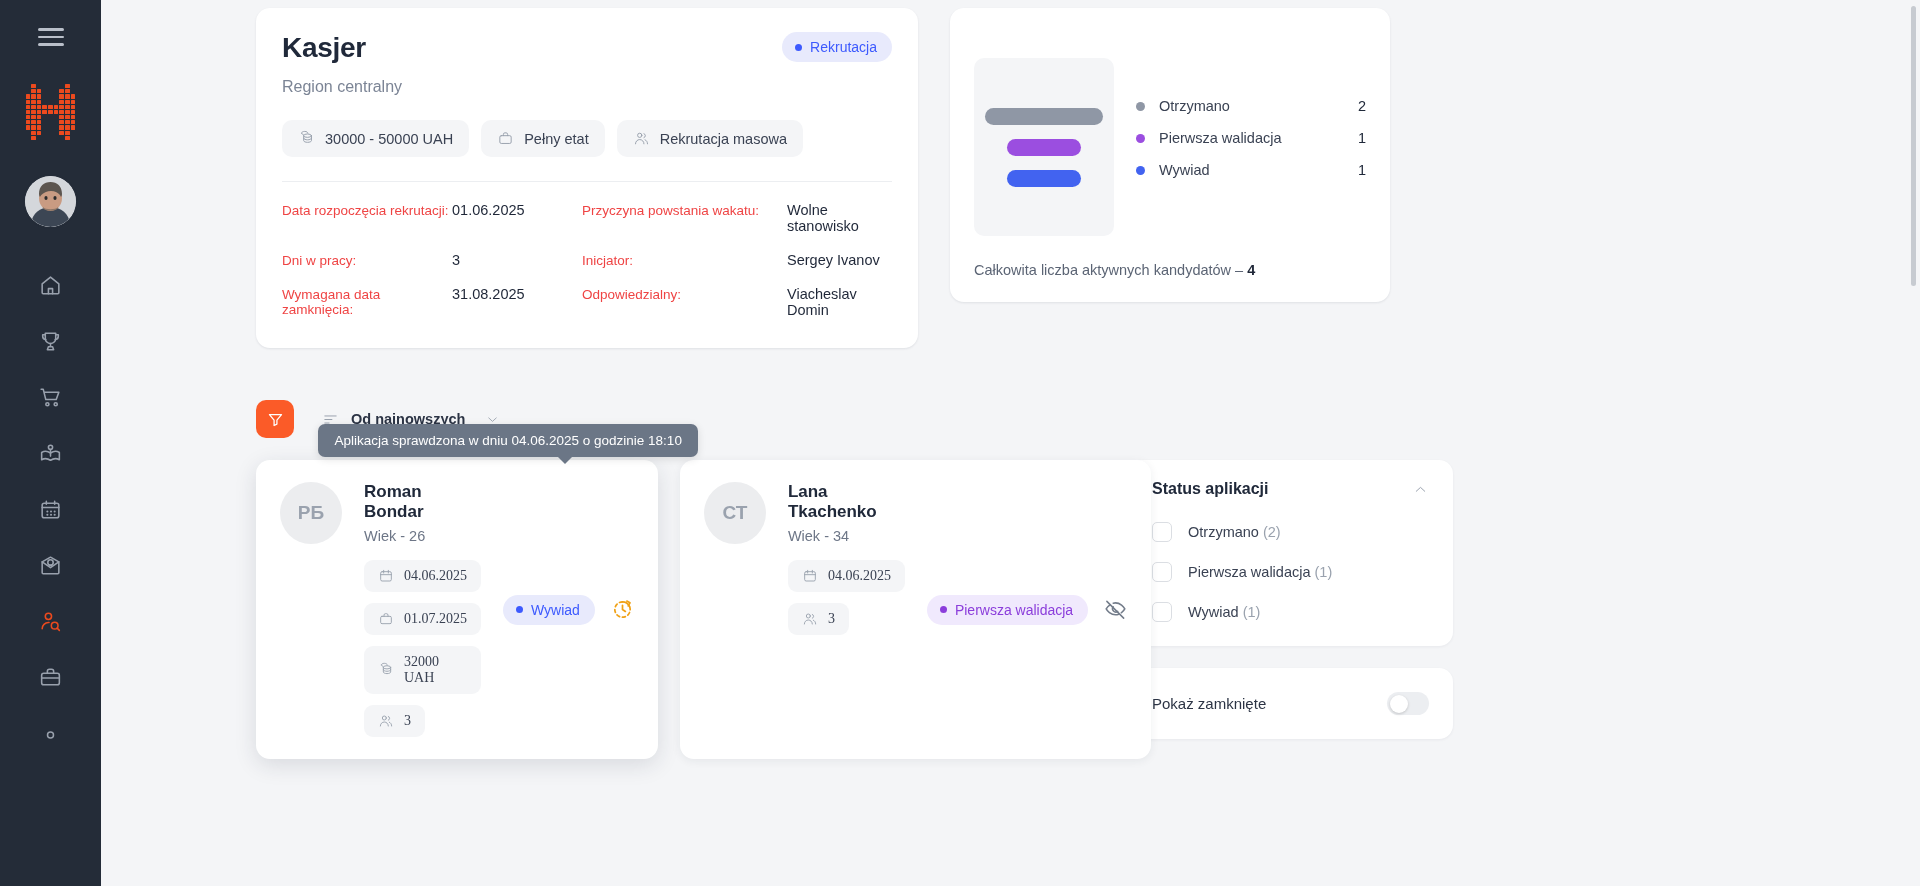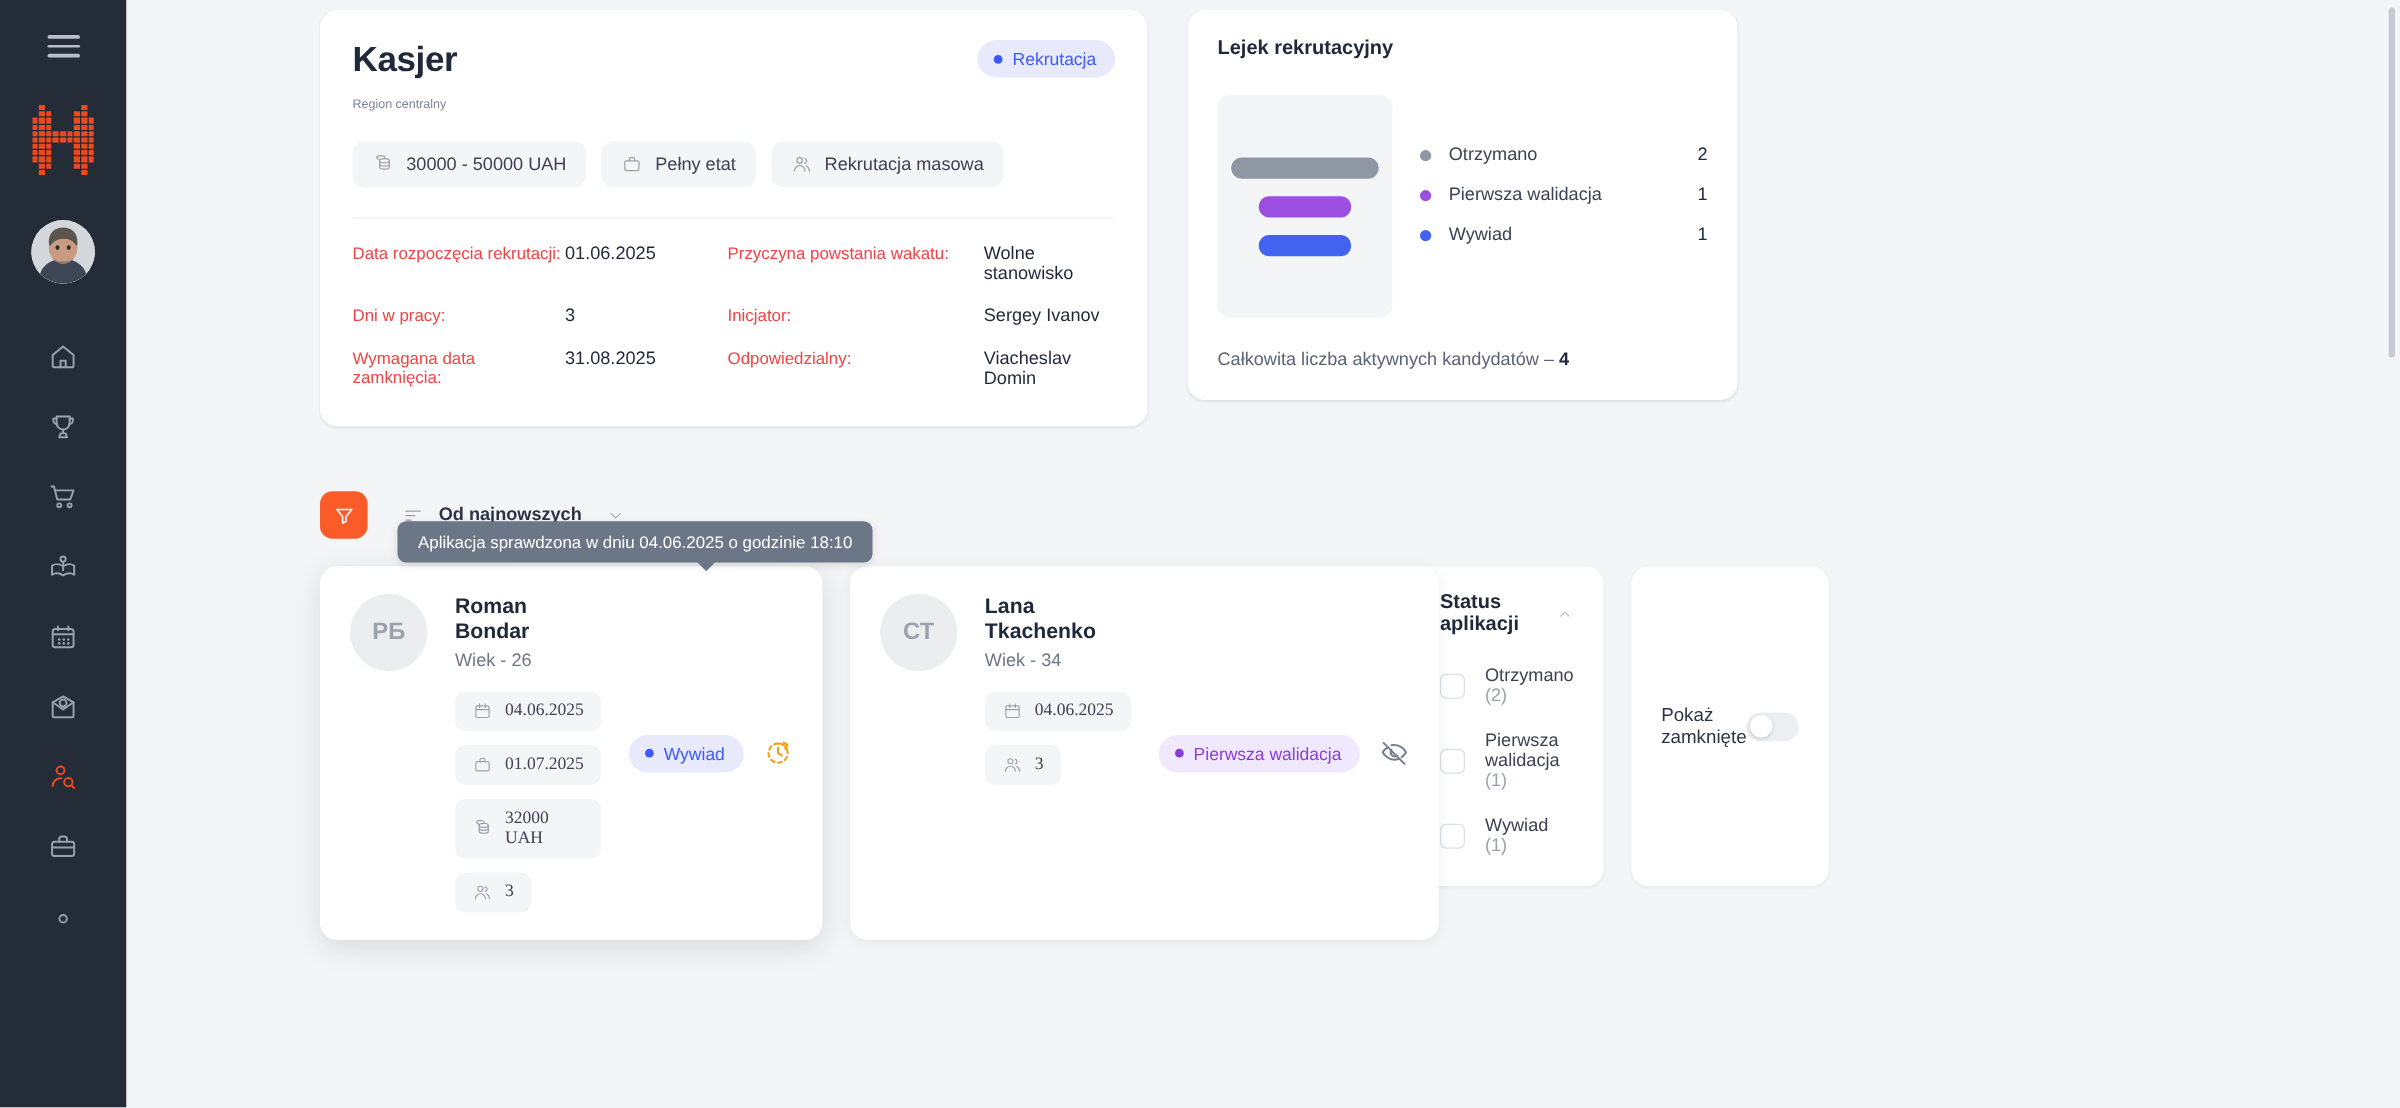--- a/index.html
+++ b/index.html
@@ -80,21 +80,21 @@
   .card {
     background: #ffffff;
     border-radius: 14px;
     box-shadow: 0 1px 3px rgba(30,40,60,0.06), 0 1px 2px rgba(30,40,60,0.04);
   }
 
   
   .vacancy-card { width: 662px; padding: 24px 26px 30px 26px; position: relative; }
   .vacancy-head { display: flex; justify-content: space-between; align-items: flex-start; }
   .vac-title { font-size: 28px; font-weight: 700; color: #20293a; letter-spacing: -0.3px; }
-  .vac-region { margin-top: 14px; font-size: 10px; color: #7b8495; }
+  .vac-region { margin-top: 14px; font-size: 16px; color: #7b8495; }
 
   .pill-status {
     display: inline-flex; align-items: center; gap: 8px;
     background: #e8eafc; color: #3d5afe;
     border-radius: 20px; padding: 7px 15px 7px 13px;
     font-size: 14px; font-weight: 500; cursor: pointer;
   }
   .dot { width: 7px; height: 7px; border-radius: 50%; background: currentColor; display: inline-block; }
 
   .chips { margin-top: 24px; display: flex; gap: 12px; flex-wrap: wrap; }
@@ -190,21 +190,21 @@
     white-space: nowrap; z-index: 40;
     box-shadow: 0 2px 8px rgba(0,0,0,0.12);
   }
   .tooltip::after {
     content: ""; position: absolute; bottom: -7px; right: 125px;
     border-left: 8px solid transparent; border-right: 8px solid transparent;
     border-top: 8px solid #6b7686;
   }
 
   
-  .filters-col { width: 325px; display: flex; flex-direction: row; gap: 22px; }
+  .filters-col { width: 325px; display: flex; flex-direction: column; gap: 22px; }
   .fpanel { background:#fff; border-radius: 14px; padding: 20px 24px 24px 24px;
     box-shadow: 0 1px 3px rgba(30,40,60,0.06); }
   .fpanel-head { display: flex; align-items: center; justify-content: space-between; cursor: pointer; }
   .fpanel-title { font-size: 16px; font-weight: 700; color: #20293a; }
   .checks { margin-top: 24px; display: flex; flex-direction: column; gap: 20px; }
   .check-row { display: flex; align-items: center; gap: 16px; cursor: pointer; font-size: 14.5px; color: #3a4253; }
   .cbox { width: 20px; height: 20px; border: 1.6px solid #dbdee3; border-radius: 5px; flex: 0 0 auto; background: #fff; }
   .cnt { color: #9aa2ae; }
   .toggle-panel { display: flex; align-items: center; justify-content: space-between; padding: 24px; }
   .toggle-label { font-size: 15px; color: #2c3445; }
@@ -473,21 +473,20 @@
             <div class="dl">Inicjator:</div>
             <div class="dv">Sergey Ivanov</div>
             <div class="dl">Wymagana data zamknięcia:</div>
             <div class="dv">31.08.2025</div>
             <div class="dl">Odpowiedzialny:</div>
             <div class="dv">Viacheslav Domin</div>
           </div>
       </section>
 
       <section class="card funnel-card">
-        <div class="funnel-title">Lejek rekrutacyjny</div>
         <div class="funnel-body">
           <div class="funnel-graph" id="funnel-graph">
               <div class="fbar" style="width: 118px; background: rgb(143, 151, 165);"></div>
               <div class="fbar" style="width: 74px; background: rgb(155, 78, 224);"></div>
               <div class="fbar" style="width: 74px; background: rgb(66, 99, 240);"></div>
             </div>
           <div class="legend" id="funnel-legend">
               <div class="legend-row">
                 <span class="legend-dot" style="background:#8f97a5"></span>
                 <span class="legend-label">Otrzymano</span>

